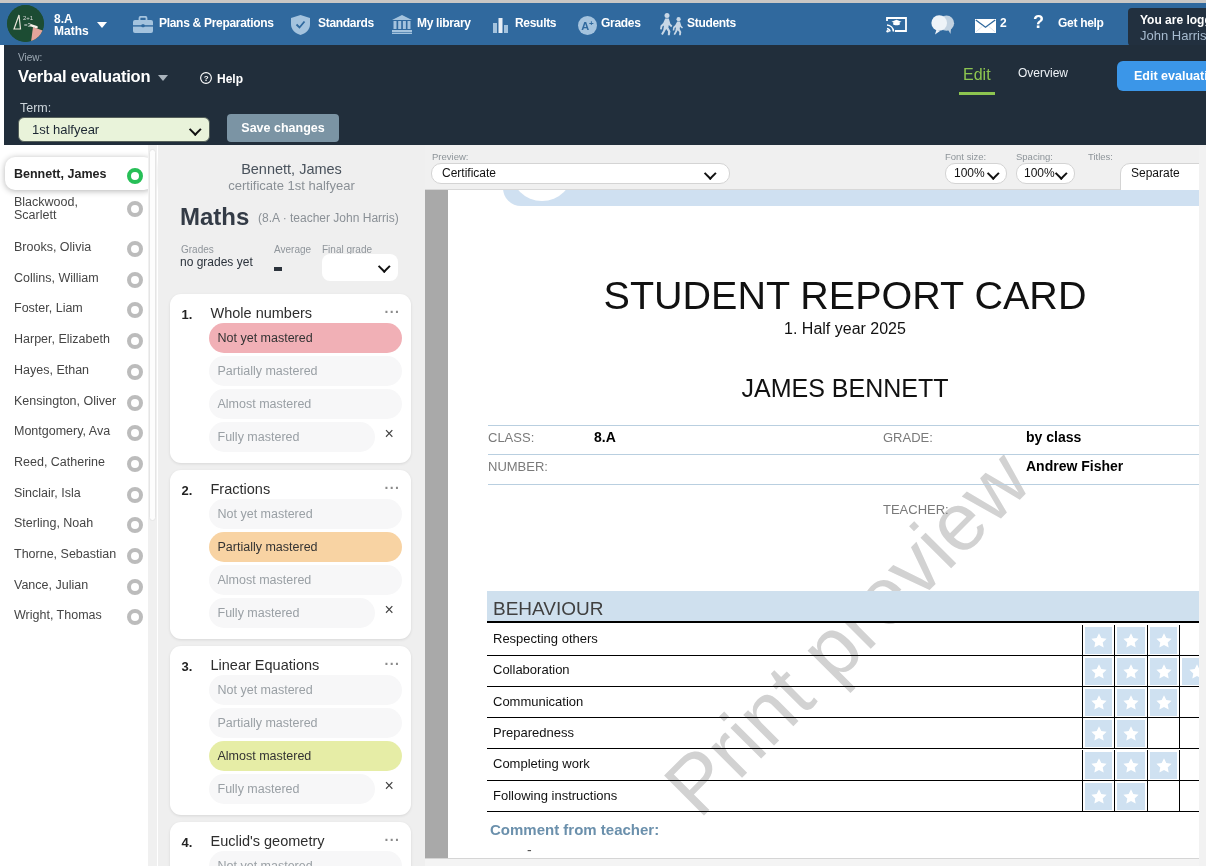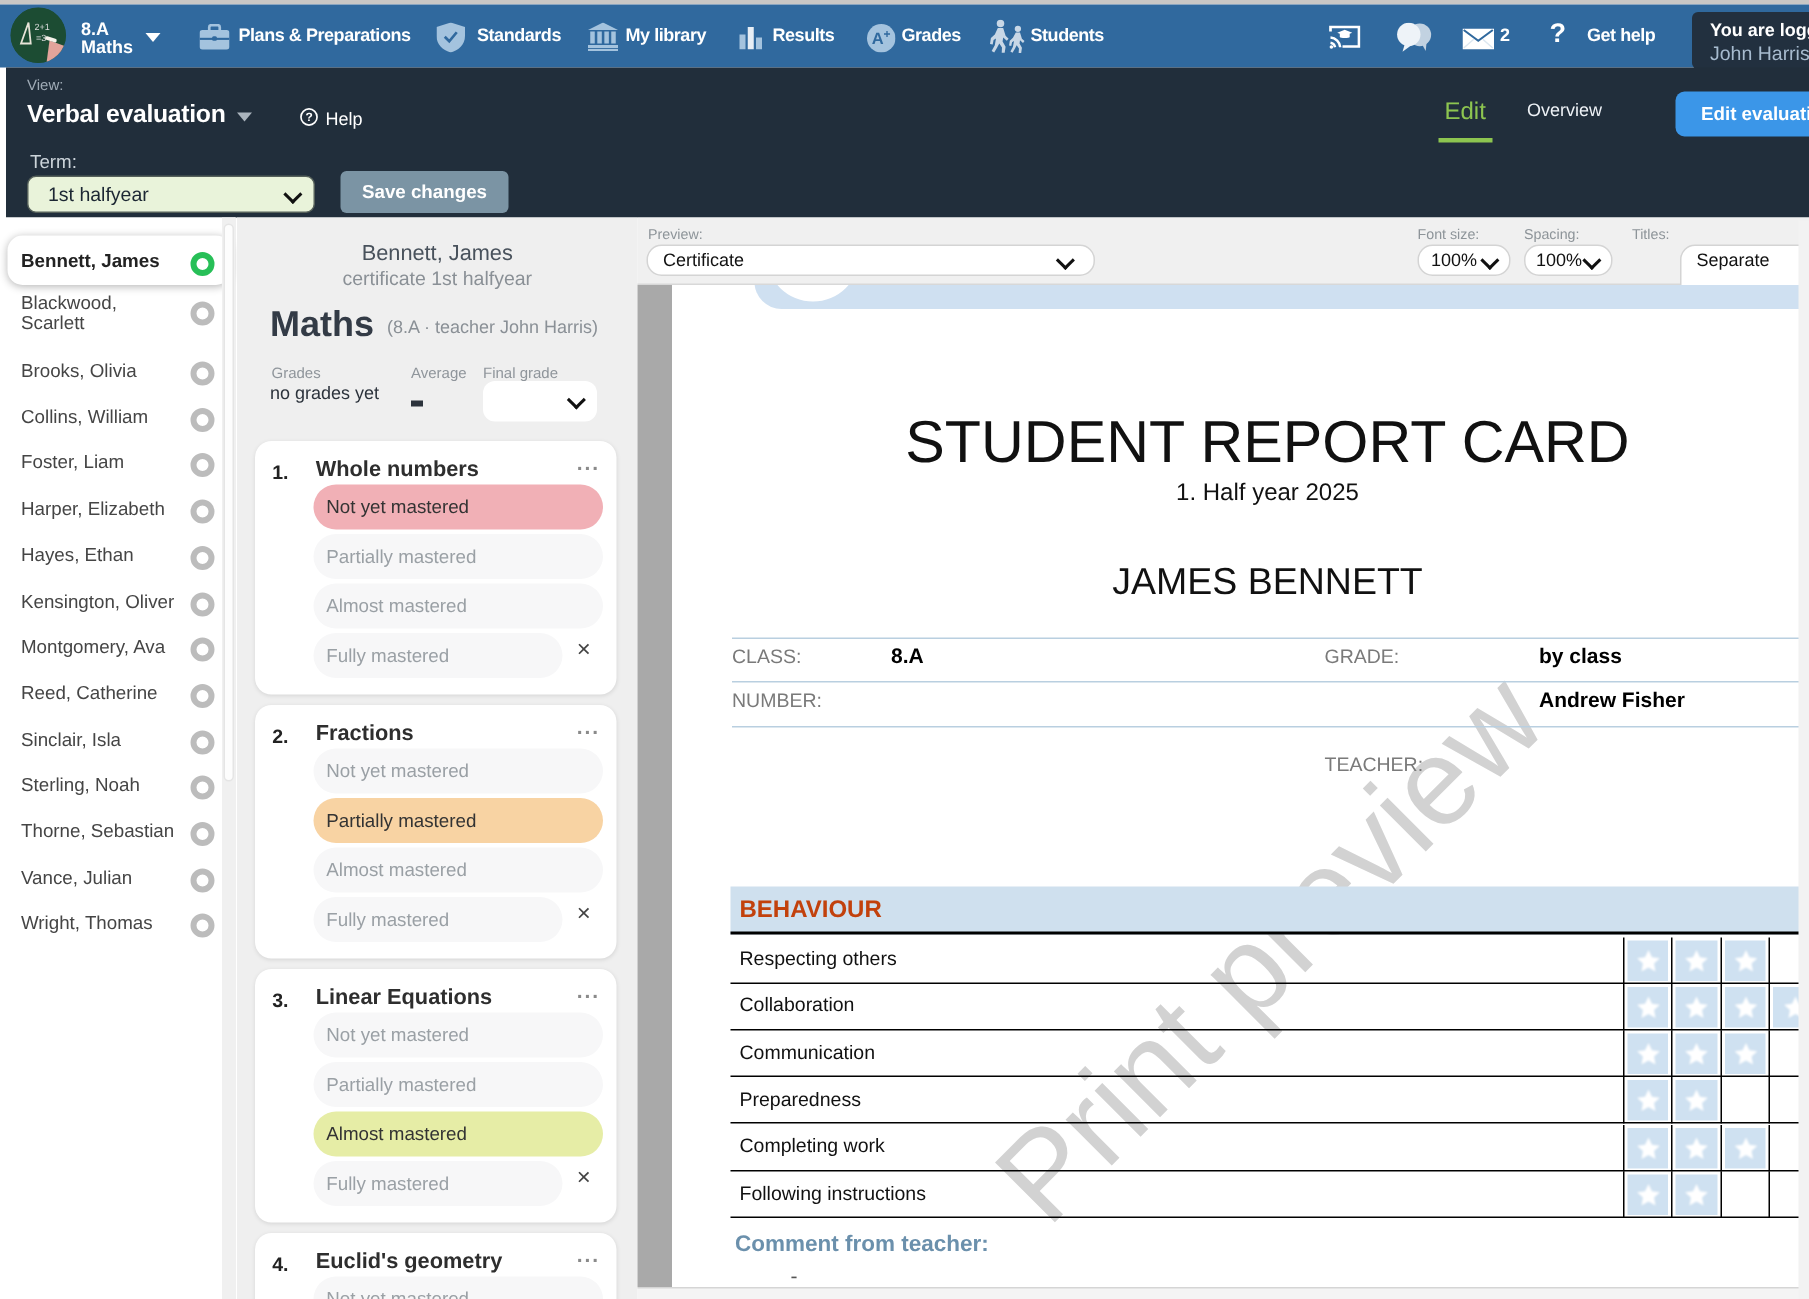--- a/index.html
+++ b/index.html
@@ -30,21 +30,21 @@
 #sidebar { left:0; top:145px; width:157px; height:721px; background:#fff; border-right:1px solid #e2e2e2; }
 .srow { position:absolute; left:0; width:150px; color:#454545; font-size:12.5px; }
 .radio { position:absolute; width:16px; height:16px; border-radius:50%; border:4.5px solid #bcbcbc; background:#fff; }
 .radio.on { border-color:#27bf57; }
 #selcard { position:absolute; left:5px; top:12px; width:149px; height:33px; background:#fff; border-radius:10px; box-shadow:0 1px 6px rgba(0,0,0,0.3); }
 
 
 #midpanel { left:158px; top:145px; width:267px; height:721px; background:#efefef; overflow:hidden; }
 .card { position:absolute; left:11.5px; width:241px; height:169px; background:#fff; border-radius:11px; box-shadow:0 1px 3px rgba(0,0,0,0.1); }
 .cnum { position:absolute; left:12px; top:13px; font-size:13px; font-weight:700; color:#222; }
-.ctitle { position:absolute; left:41px; top:11px; font-size:14.5px; color:#2e2e2e;font-weight:bold; }
+.ctitle { position:absolute; left:41px; top:11px; font-size:14.5px; color:#2e2e2e; }
 .cdots { position:absolute; left:215px; top:6px; color:#8a8a8a; font-size:14px; font-weight:700; letter-spacing:1.3px; }
 .pill { position:absolute; left:39px; width:193px; height:30px; border-radius:15px; background:#f7f7f8; color:#9aa0a5; font-size:12.5px; line-height:30px; padding-left:9px; }
 .pill.red { background:#f1b0b6; color:#333; }
 .pill.org { background:#f8d3a3; color:#333; }
 .pill.grn { background:#e6eda6; color:#333; }
 .pill.short { width:166px; }
 .xmark { position:absolute; left:215px; color:#444; font-size:16px; font-weight:400; }
 
 
 #prevbar { left:425px; top:145px; width:781px; height:45px; background:#f0f0f0; border-bottom:1px solid #d8d8d8; }
@@ -155,21 +155,21 @@
     </div>
   </div>
   <div id="darkbar" class="abs">
     <div class="lbl-sm abs" style="left:14px;top:7px;font-size:10px;">View:</div>
     <div id="viewname">Verbal evaluation</div>
     <div class="abs" style="left:154px;top:30px;width:0;height:0;border-left:5px solid transparent;border-right:5px solid transparent;border-top:6px solid #aab4bd;"></div>
     <svg class="abs" style="left:196px;top:26.5px;" width="12" height="12" viewBox="0 0 15 15">
       <circle cx="7.5" cy="7.5" r="6.7" fill="none" stroke="#fff" stroke-width="1.4"></circle>
       <text x="4.6" y="11" font-size="10" font-weight="bold" fill="#fff">?</text>
     </svg>
-    <div class="abs" style="left:213px;top:27px;color:#fff;font-size:12px;font-weight:400;">Help</div>
+    <div class="abs" style="left:213px;top:27px;color:#fff;font-size:12px;font-weight:700;">Help</div>
     <div id="editTab">Edit</div>
     <div id="editUnder"></div>
     <div id="overviewTab">Overview</div>
     <div id="editEvalBtn">Edit evaluation</div>
     <div class="lbl-sm abs" style="left:16px;top:56px;font-size:12.5px;color:#ccd4da;">Term:</div>
     <div id="termSel">1st halfyear
       <span class="caret-b" style="right:9px;top:7px;"></span>
     </div>
     <div id="saveBtn">Save changes</div>
   </div>
@@ -293,21 +293,21 @@
         <div class="ivalue" style="left:538px;">by class</div>
       </div>
       <div class="inforow" style="top:264px;">
         <div class="ilabel" style="left:0;">NUMBER:</div>
         <div class="ilabel" style="left:395px;margin-top:43px;">TEACHER:</div>
         <div class="ivalue" style="left:538px;">Andrew Fisher</div>
       </div>
       <div class="abs" style="left:40px;top:294px;width:714px;border-top:1px solid #b9cfe0;"></div>
 
       <div class="abs" style="left:39px;top:401px;width:721px;height:31.5px;background:#cfe0ee;border-bottom:2px solid #000;">
-        <div style="position:absolute;left:6px;top:7px;font-weight:700;font-size:16px;color:#c2410c;">BEHAVIOUR</div>
+        <div style="position:absolute;left:6px;top:7px;font-weight:400;font-size:19px;color:#404040;">BEHAVIOUR</div>
       </div>
 
       <div id="behrows">
       <div class="abs" style="left:39px;top:434.5px;width:721px;height:31px;border-bottom:1.4px solid #000;">
       <div style="position:absolute;left:6px;top:6.5px;font-size:13px;color:#111;">Respecting others</div>
       <div style="position:absolute;left:595px;top:0;width:32px;height:31px;border-left:1.2px solid #000;">
       <div style="position:absolute;left:2px;top:2px;right:2px;bottom:2px;background:#cfe1f1;display:flex;align-items:center;justify-content:center;">
                 <svg width="16" height="15" viewBox="0 0 16 15" style="filter:blur(0.6px)">
                   <polygon points="8,0.3 10.3,5.1 15.6,5.8 11.7,9.4 12.7,14.6 8,12 3.3,14.6 4.3,9.4 0.4,5.8 5.7,5.1" fill="#fff"></polygon>
                 </svg>

